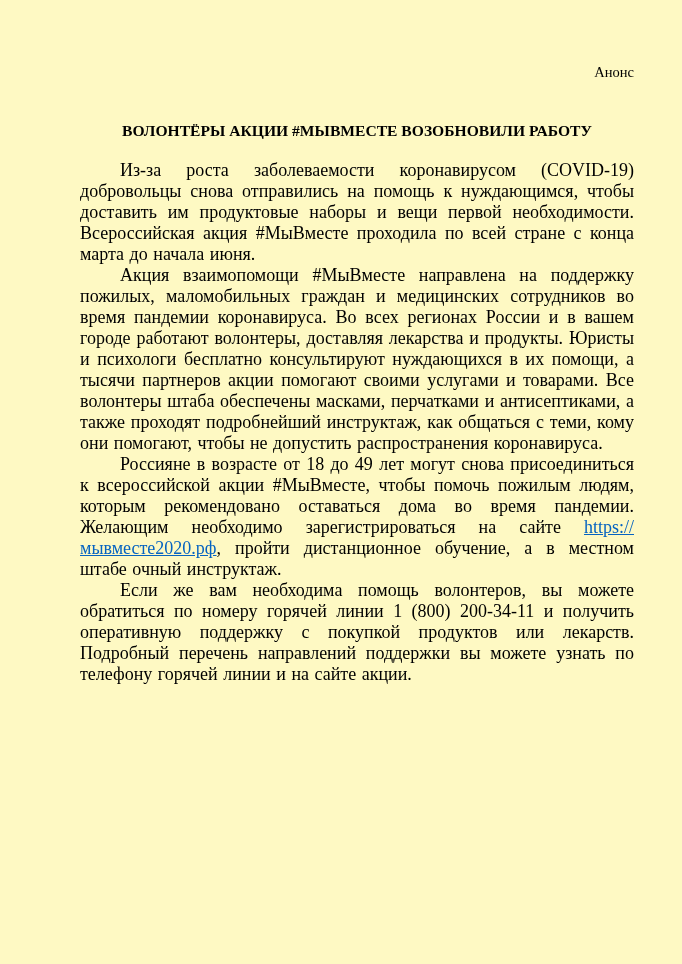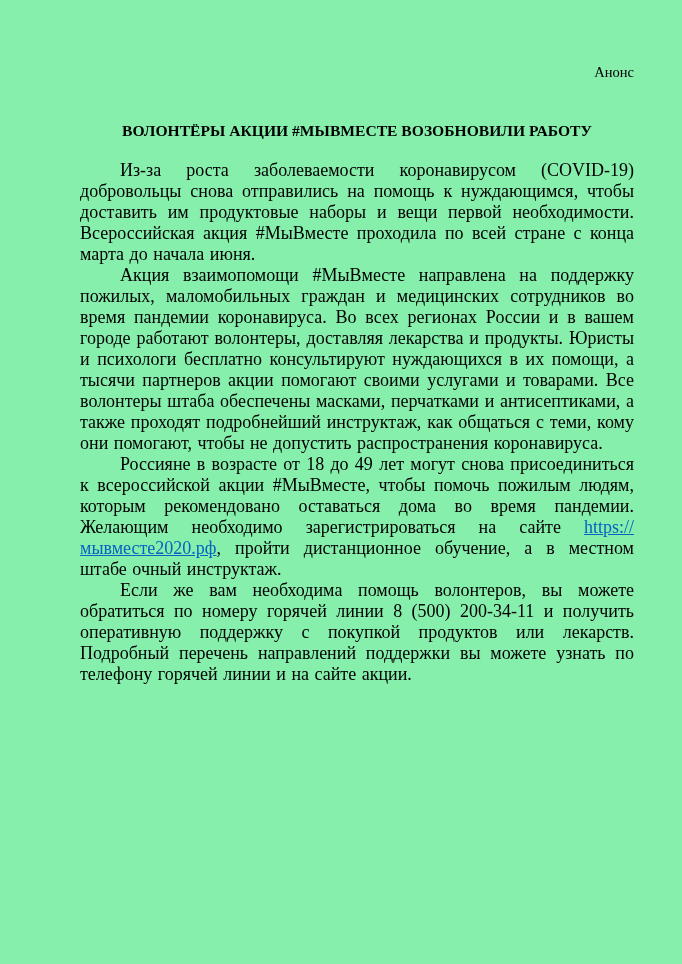--- a/index.html
+++ b/index.html
@@ -4,21 +4,21 @@
 <style>
   html, body {
     margin: 0;
     padding: 0;
     background: #ffffff;
   }
   .page {
     position: relative;
     width: 682px;
     height: 964px;
-    background: #86efac;
+    background: #fef9c3;
     overflow: hidden;
     font-family: "Liberation Serif", "DejaVu Serif", serif;
     color: #000000;
   }
   .doc {
     position: absolute;
     left: 80px;
     top: 62px;
     width: 554px;
   }
@@ -61,17 +61,17 @@
     <h1 class="title">ВОЛОНТЁРЫ АКЦИИ #МЫВМЕСТЕ ВОЗОБНОВИЛИ РАБОТУ</h1>
 
     <div class="body-text">
 
       <p class="para">Из-за роста заболеваемости коронавирусом (COVID-19) добровольцы снова отправились на помощь к нуждающимся, чтобы доставить им продуктовые наборы и вещи первой необходимости. Всероссийская акция #МыВместе проходила по всей стране с конца марта до начала июня.</p>
 
       <p class="para">Акция взаимопомощи #МыВместе направлена на поддержку пожилых, маломобильных граждан и медицинских сотрудников во время пандемии коронавируса. Во всех регионах России и в вашем городе работают волонтеры, доставляя лекарства и продукты. Юристы и психологи бесплатно консультируют нуждающихся в их помощи, а тысячи партнеров акции помогают своими услугами и товарами. Все волонтеры штаба обеспечены масками, перчатками и антисептиками, а также проходят подробнейший инструктаж, как общаться с теми, кому они помогают, чтобы не допустить распространения коронавируса.</p>
 
       <p class="para"><span>Россияне в возрасте от 18 до 49 лет могут снова присоединиться к всероссийской акции #МыВместе, чтобы помочь пожилым людям, которым рекомендовано оставаться дома во время пандемии. Желающим необходимо зарегистрироваться на сайте </span><a class="link" href="#" style="color: rgb(5, 99, 193);">https://мывместе2020.рф</a><span>, пройти дистанционное обучение, а в местном штабе очный инструктаж.</span></p>
 
-      <p class="para">Если же вам необходима помощь волонтеров, вы можете обратиться по номеру горячей линии 8 (500) 200-34-11 и получить оперативную поддержку с покупкой продуктов или лекарств. Подробный перечень направлений поддержки вы можете узнать по телефону горячей линии и на сайте акции.</p>
+      <p class="para">Если же вам необходима помощь волонтеров, вы можете обратиться по номеру горячей линии 1 (800) 200-34-11 и получить оперативную поддержку с покупкой продуктов или лекарств. Подробный перечень направлений поддержки вы можете узнать по телефону горячей линии и на сайте акции.</p>
 
     </div>
   </div>
 </div>
 
 </body></html>

